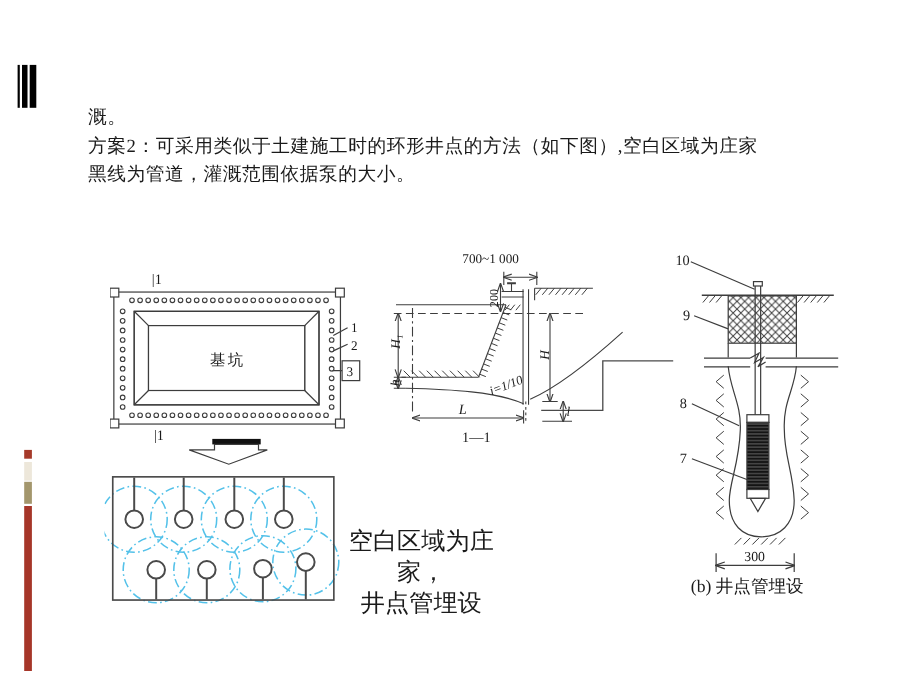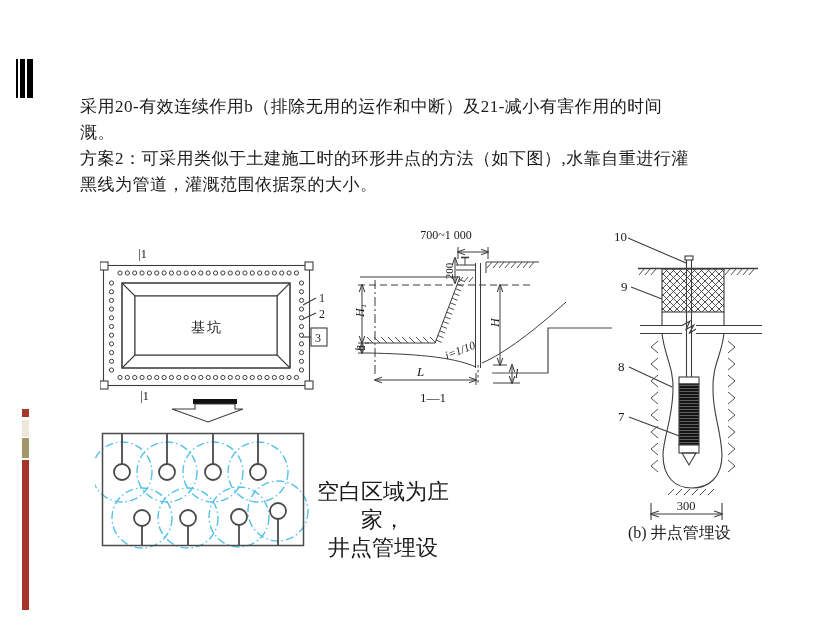--- a/index.html
+++ b/index.html
@@ -28,23 +28,22 @@
 
 <div id="page">
 
   <div id="barsIcon" class="abs">
     <div class="b1"></div>
       <div class="b2"></div>
       <div class="b3"></div>
   </div>
 
   <div id="intro" class="abs">
-    <div>采用20-有效连续作用b（排除无用的运作和中断）及21-减小有害作用的时间</div>
     <div>溉。</div>
-    <div>方案2：可采用类似于土建施工时的环形井点的方法（如下图）,水靠自重进行灌</div>
+    <div>方案2：可采用类似于土建施工时的环形井点的方法（如下图）,空白区域为庄家</div>
     <div>黑线为管道，灌溉范围依据泵的大小。</div>
   </div>
 
   <svg class="abs" width="0" height="0">
     <defs>
       <marker id="arrS" viewBox="0 0 10 10" refX="9" refY="5" markerWidth="8" markerHeight="8" orient="auto-start-reverse">
         <path d="M0,1.5 L10,5 L0,8.5" fill="none" stroke="#3d3d3d" stroke-width="1.3"></path>
       </marker>
       <pattern id="hatch" width="4" height="4" patternUnits="userSpaceOnUse" patternTransform="rotate(45)">
         <line x1="0" y1="0" x2="0" y2="4" stroke="#555" stroke-width="0.8"></line>

